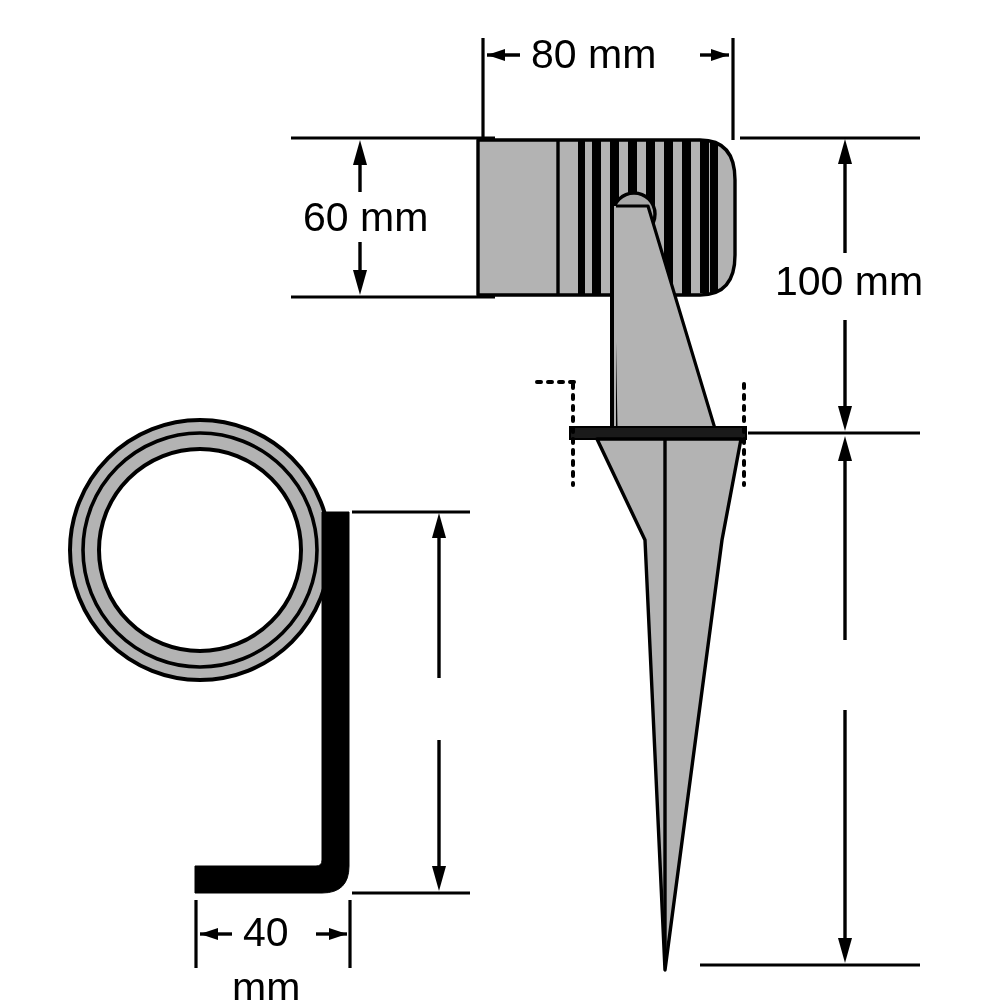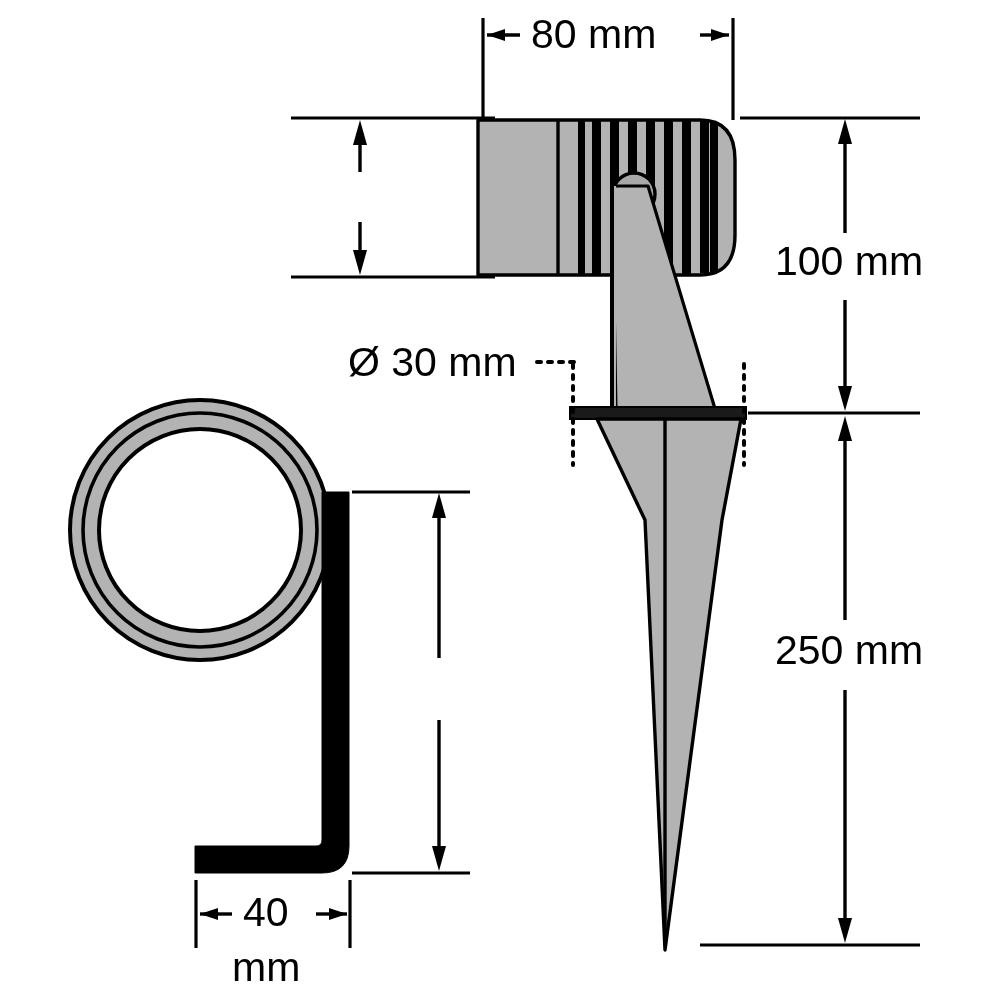--- a/index.html
+++ b/index.html
@@ -12,20 +12,21 @@
     width: 1000px;
     height: 1000px;
     font-family: "Liberation Sans", sans-serif;
     overflow: hidden;
   }
   #stage {
     position: relative;
     width: 1000px;
     height: 780px;
     background: #ffffff;
+    margin-top: 20px;
   }
   #drawing {
     position: absolute;
     left: 0;
     top: 0;
     width: 1000px;
     height: 1000px;
   }
   .dimlabel {
     position: absolute;
@@ -171,25 +172,24 @@
       <polygon points="200,914 218,908 218,920" fill="#000"></polygon>
 
       <line x1="316" y1="914" x2="347" y2="914" stroke="#000" stroke-width="3.4"></line>
       <polygon points="347,914 329,908 329,920" fill="#000"></polygon>
     </g>
 
   </svg>
 
   <div class="dimlabel" style="left:531px; top:13px; font-size:41px;">80 mm</div>
 
+  <div class="dimlabel" style="left:303px; top:176px; font-size:41px;">60 mm</div>
 
   <div class="dimlabel" style="left:775px; top:240px; font-size:41px;text-align:right;">100 mm</div>
 
-  <div class="dimlabel" style="left:348px; top:341px; font-size:41px;">Ø 30 mm</div>
 
-  <div class="dimlabel" style="left:775px; top:629px; font-size:41px;">250 mm</div>
 
 
   <div class="dimlabel" style="left:243px; top:891px; font-size:41px;">40</div>
 
   <div class="dimlabel" style="left:232px; top:946px; font-size:41px;">mm</div>
 
 </div>
 
 </body></html>

